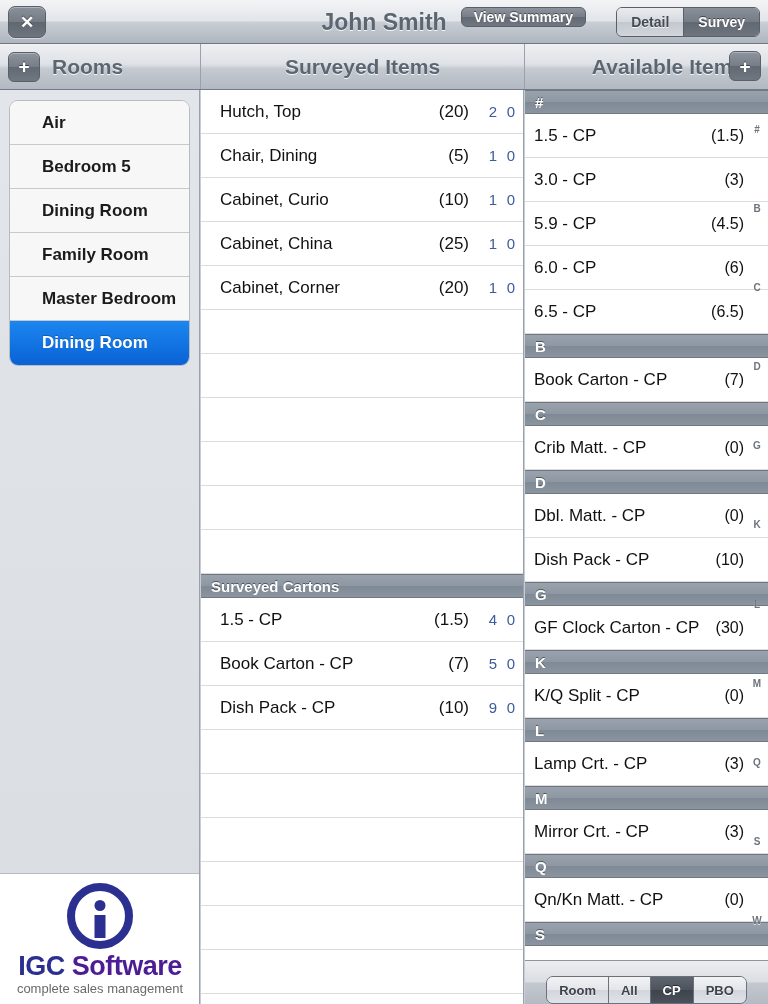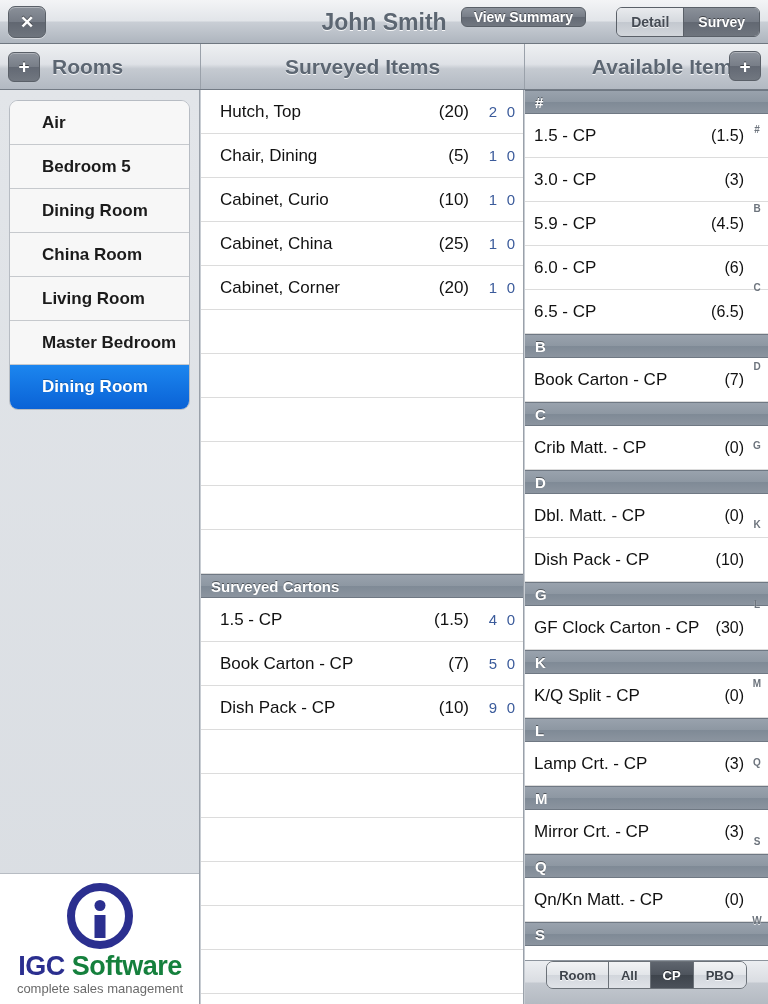--- a/index.html
+++ b/index.html
@@ -118,21 +118,21 @@
   .logo-circ .dot {
     position:absolute; left:50%; top:9px; transform:translateX(-50%);
     width:11px; height:11px; border-radius:50%; background:#2b2f8f;
   }
   .logo-circ .stem {
     position:absolute; left:50%; top:24px; transform:translateX(-50%);
     width:11px; height:23px; background:#2b2f8f;
   }
   .logo-word { font-size:27px; font-weight:bold; letter-spacing:-.5px; line-height:1; }
   .logo-word .igc { color:#2b2f8f; }
-  .logo-word .sw { color:#15803d; }
+  .logo-word .sw { color:#4c1d95; }
   .logo-tag { font-size:13px; color:#6a6a6a; margin-top:1px; }
 
   
   .middle {
     position:absolute; left:201px; top:90px; width:323px; bottom:0;
     background:#fff; border-right:1px solid #9aa1aa; overflow:hidden;
   }
   .row {
     height:44px; border-bottom:1px solid #dcdcdc;
     display:flex; align-items:center; background:#fff;
@@ -167,21 +167,21 @@
     align-items:center; pointer-events:auto;
   }
   .indexbar .ix {
     font-size:10px; font-weight:bold; color:#6d747d;
     text-shadow:0 1px 0 rgba(255,255,255,.7);
   }
   .bottombar {
     position:absolute; left:525px; bottom:0; width:243px; height:44px;
     background:linear-gradient(to bottom,#eceef1 0%,#dadde2 48%,#c3c8cf 52%,#b4bac2 100%);
     border-top:1px solid #8d949d;
-    display:flex; align-items:flex-start; justify-content:center;
+    display:flex; align-items:flex-end; justify-content:center;
   }
   .seg-bot { display:flex; border:1px solid #6b7178; border-radius:7px; overflow:hidden; height:28px; }
   .seg-bot .seg {
     padding:0 12px; display:flex; align-items:center; justify-content:center;
     font-size:13px; font-weight:bold; color:#3d434b;
     background:linear-gradient(to bottom,#f2f3f5 0%,#e2e5e9 50%,#d2d6dc 51%,#e0e3e8 100%);
     text-shadow:0 1px 0 rgba(255,255,255,.8);
     border-right:1px solid #6b7178;
   }
   .seg-bot .seg:last-child { border-right:none; }
@@ -232,24 +232,21 @@
         <div class="room-item">
           <span>Air</span>
         </div>
         <div class="room-item">
           <span>Bedroom 5</span>
         </div>
         <div class="room-item">
           <span>Dining Room</span>
         </div>
         <div class="room-item">
-          <span>China Room</span>
-        </div>
-        <div class="room-item">
-          <span>Living Room</span>
+          <span>Family Room</span>
         </div>
         <div class="room-item">
           <span>Master Bedroom</span>
         </div>
         <div class="room-item sel">
           <span>Dining Room</span>
         </div>
       </div>
     <div class="logo-box">
       <div class="logo-circ">

